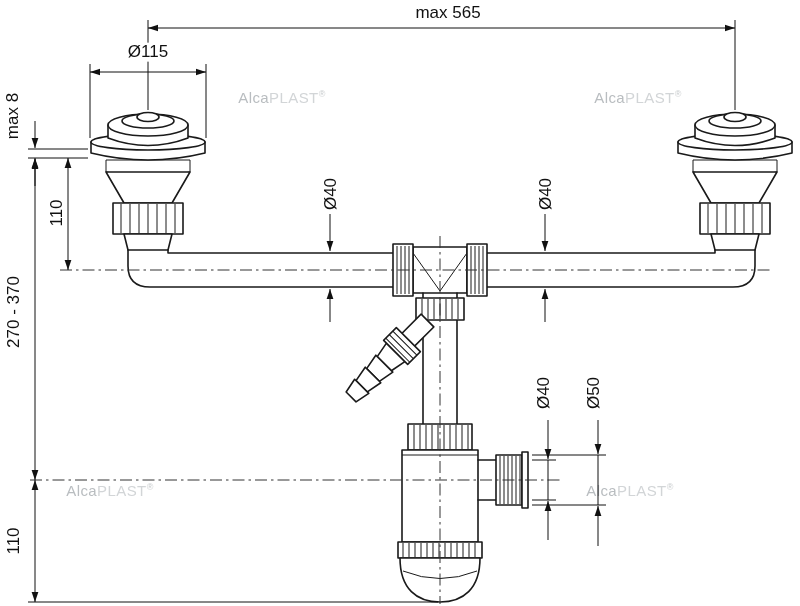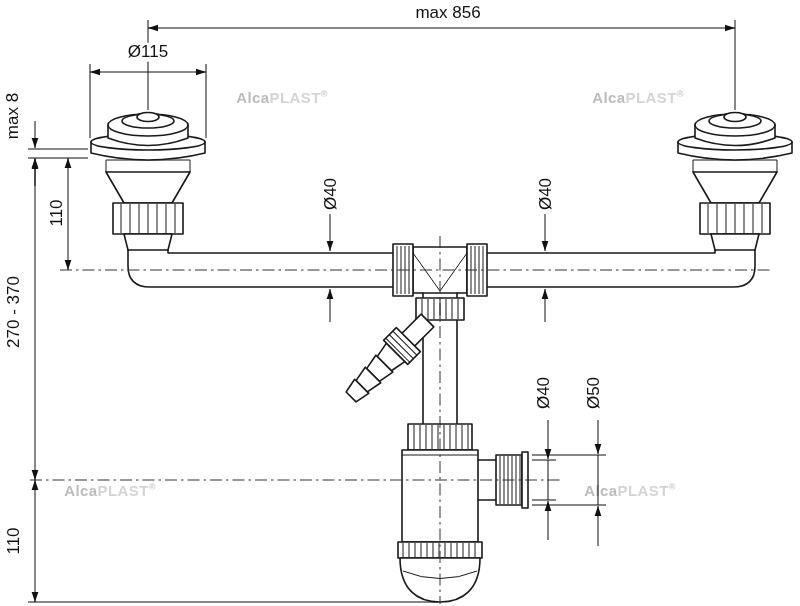--- a/index.html
+++ b/index.html
@@ -10,21 +10,21 @@
   .part{fill:#ffffff;stroke:#1a1a1a;stroke-width:1.6;stroke-linejoin:round;}
   .pline{fill:none;stroke:#1a1a1a;stroke-width:1.6;stroke-linejoin:round;stroke-linecap:round;}
   .rib{fill:none;stroke:#1a1a1a;stroke-width:1;}
   .dim{fill:none;stroke:#111111;stroke-width:1;}
   .cl{fill:none;stroke:#333333;stroke-width:1;stroke-dasharray:12 4 2.5 4;}
   
   .label{position:absolute;font-size:17px;color:#111;background:#fff;padding:0 3px;
          white-space:nowrap;line-height:1.1;transform:translate(-50%,-50%);}
   .label.v{transform:translate(-50%,-50%) rotate(-90deg);}
   
-  .wm{position:absolute;transform:translate(-50%,-50%);font-size:15px;font-weight:bold;
+  .wm{position:absolute;transform:translate(-50%,-50%);font-size:15px;font-weight:normal;
       letter-spacing:.4px;white-space:nowrap;user-select:none;}
   .wmb{color:#b9bdc0;} .wml{color:#d2d5d7;} .wmr{color:#c9ccce;font-size:9px;vertical-align:super;}
 </style>
 </head>
 <body>
 
 <div class="stage">
 
   <div class="wm" style="left:282px;top:97px"><span class="wmb">Alca</span><span class="wml">PLAST</span><span class="wmr">®</span></div>
   <div class="wm" style="left:638px;top:97px"><span class="wmb">Alca</span><span class="wml">PLAST</span><span class="wmr">®</span></div>
@@ -162,21 +162,21 @@
     </g>
     <g>
       <line class="dim" x1="532" y1="455" x2="606" y2="455"></line>
       <line class="dim" x1="532" y1="505" x2="606" y2="505"></line>
       <line class="dim" x1="598" y1="455" x2="598" y2="505"></line>
       <line class="dim" x1="598" y1="420" x2="598" y2="454" marker-end="url(#arr)"></line>
       <line class="dim" x1="598" y1="546" x2="598" y2="506" marker-end="url(#arr)"></line>
     </g>
   </svg>
 
-  <div class="label h" style="left:448px;top:13px">max 856</div>
+  <div class="label h" style="left:448px;top:13px">max 565</div>
   <div class="label h" style="left:148px;top:52px">Ø115</div>
   <div class="label v" style="left:13px;top:116px">max 8</div>
   <div class="label v" style="left:57px;top:213px">110</div>
   <div class="label v" style="left:14px;top:312px">270 - 370</div>
   <div class="label v" style="left:14px;top:541px">110</div>
   <div class="label v" style="left:331px;top:194px">Ø40</div>
   <div class="label v" style="left:546px;top:194px">Ø40</div>
   <div class="label v" style="left:544px;top:393px">Ø40</div>
   <div class="label v" style="left:594px;top:393px">Ø50</div>
 

